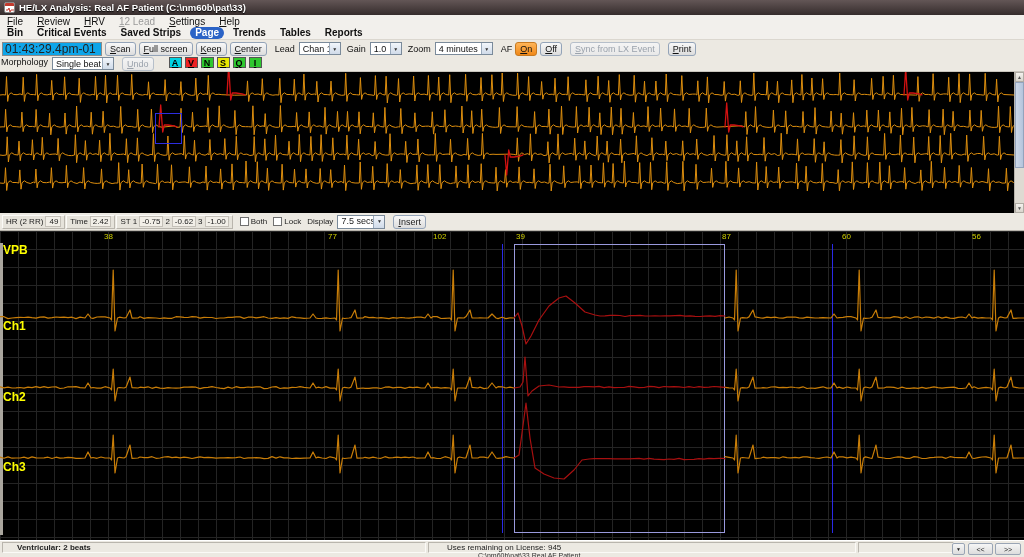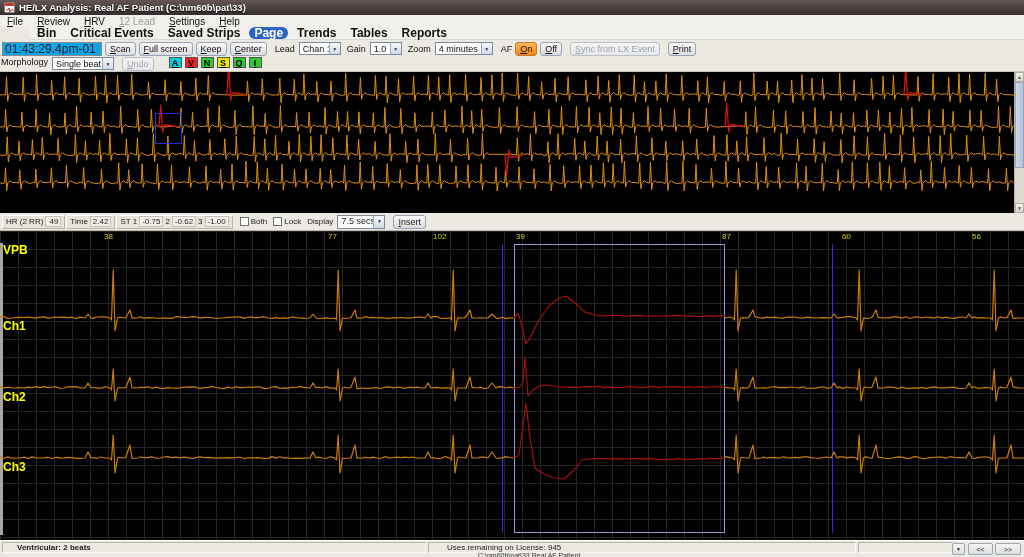--- a/index.html
+++ b/index.html
@@ -16,21 +16,21 @@
   .titletext { color:#fff; font-size:9.5px; font-weight:bold; white-space:nowrap;
                text-shadow:0 1px 1px #000; }
 
   
   .menubar { height:12px; background:#f2f0ec; display:flex; align-items:flex-end;
              font-size:10px; line-height:11px; }
   .menu-item { padding:0 7px; }
   .menu-item::first-letter { text-decoration:underline; }
   .menu-item.dis { color:#9a9a9a; }
   .tabbar { height:13px; background:#f2f0ec; display:flex; align-items:center;
-            font-size:12px; font-weight:bold; line-height:12px; border-bottom:1px solid #dbd7cf;margin-left:30px; }
+            font-size:10px; font-weight:bold; line-height:12px; border-bottom:1px solid #dbd7cf; }
   .tab-item { padding:0 7px; }
   .tab-item.active { background:#2b63c6; color:#fff; padding:0 5px; margin:0 2px; border-radius:6px; }
 
   
   .tb1 { height:17px; display:flex; align-items:center; background:#ece9e2;
          padding-left:2px; font-size:9px; line-height:10px; }
   .tb2 { height:15px; display:flex; align-items:flex-start; background:#ece9e2;
          padding-left:1px; font-size:9px; border-bottom:1px solid #c8c4bc; }
   .timefield { width:100px; height:14px; border:1px solid #8a8a8a; font-size:12px;
                padding:0 2px; font-family:"Liberation Sans",sans-serif; background:#0ea5e9; color:#222; }

